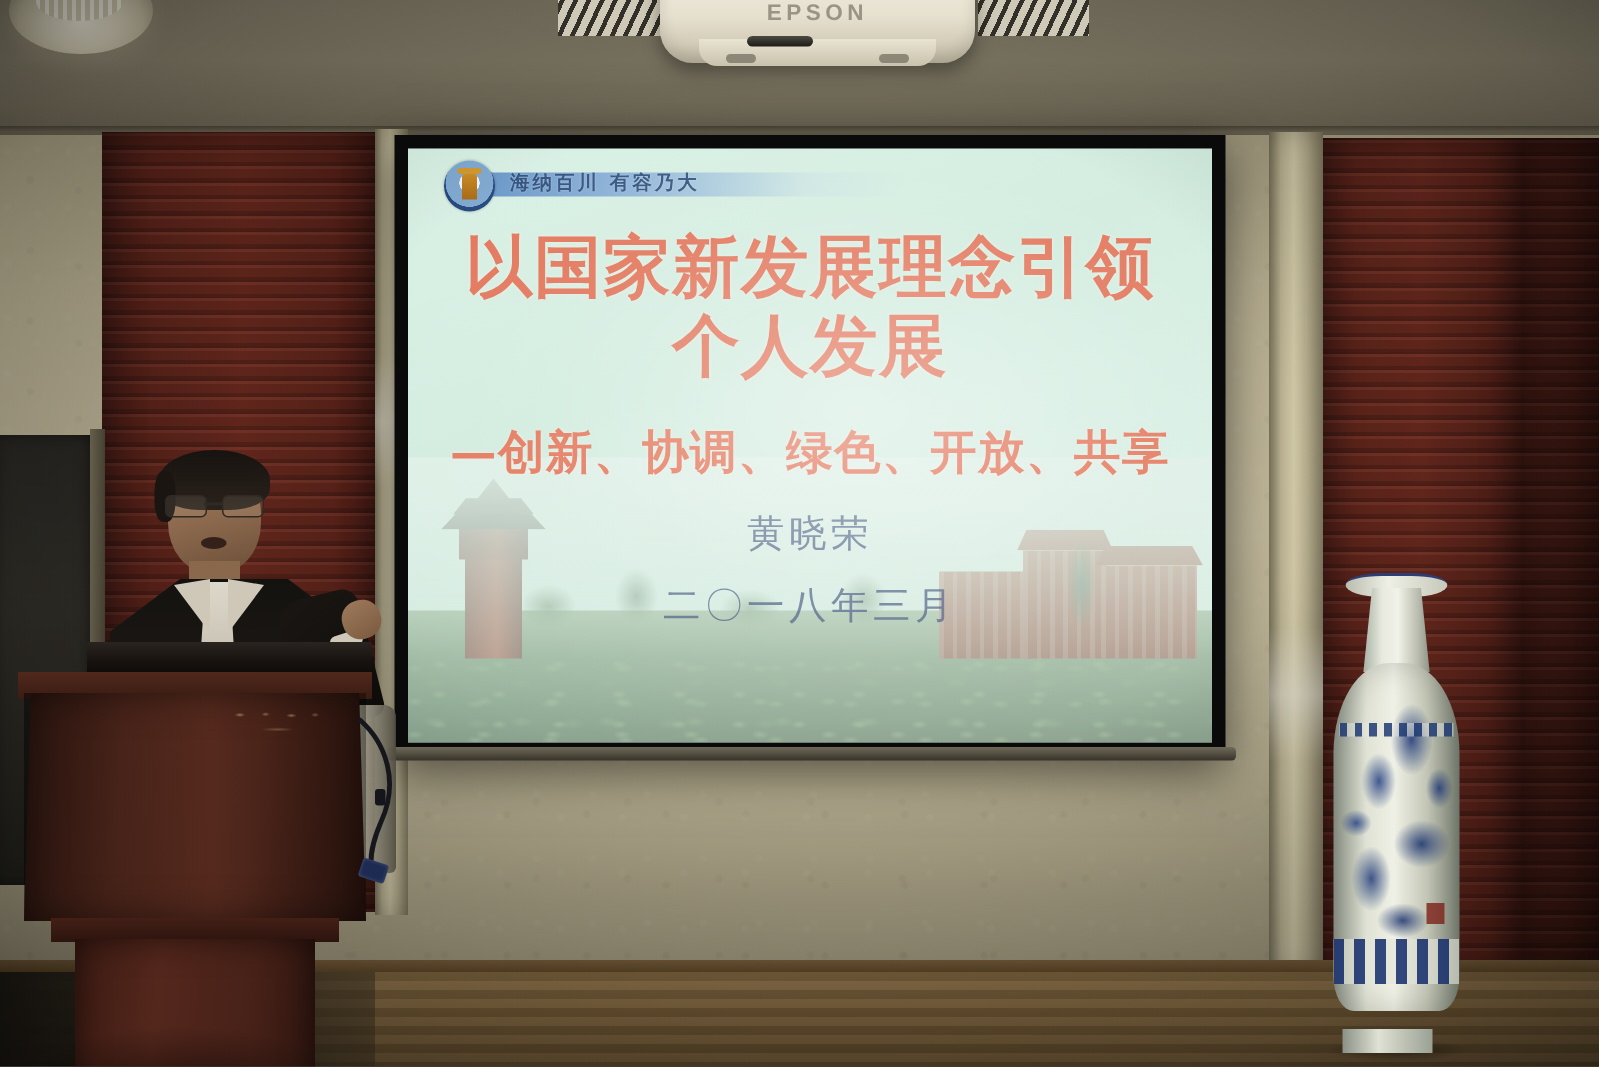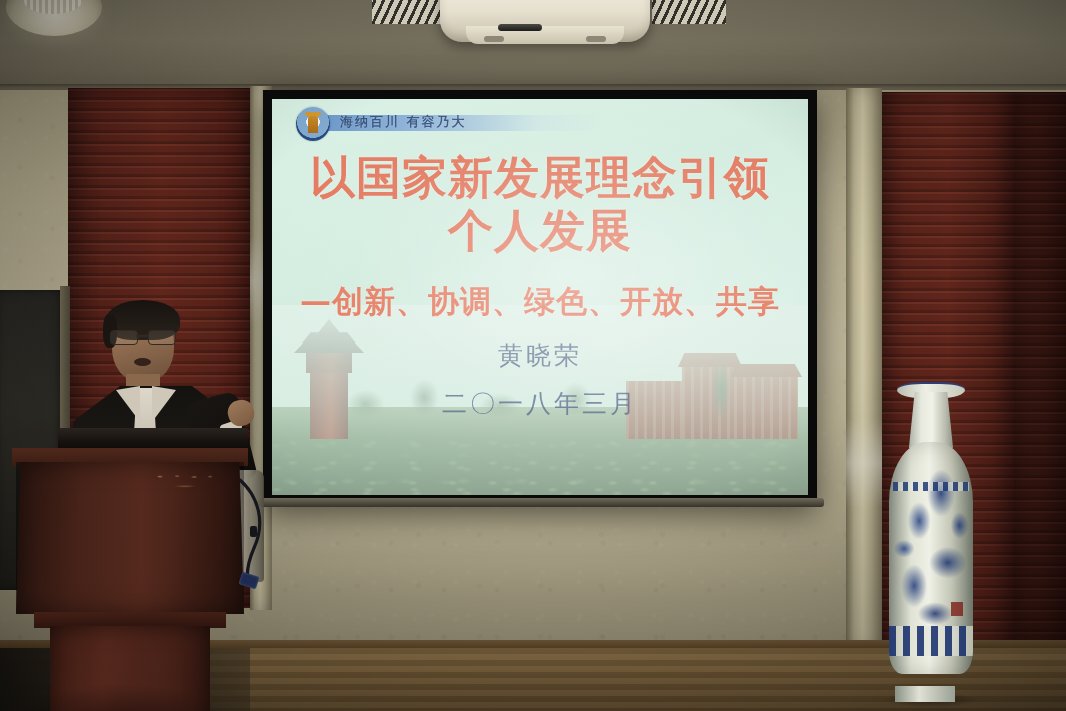--- a/index.html
+++ b/index.html
@@ -550,20 +550,21 @@
   <div class="door-frame"></div>
 
   <div class="baseboard"></div>
   <div class="floor"></div>
   <div class="floor-dark"></div>
 
   <div class="proj-vent l"></div>
   <div class="proj-vent r"></div>
 
   <div class="projector">
+    <div class="brand">EPSON</div>
     <div class="proj-lensplate"></div>
     <div class="proj-lens"></div>
     <div class="proj-foot l"></div>
     <div class="proj-foot r"></div>
   </div>
 
   <div class="screen-outer">
     <div class="slide">
 
       <div class="campus">

